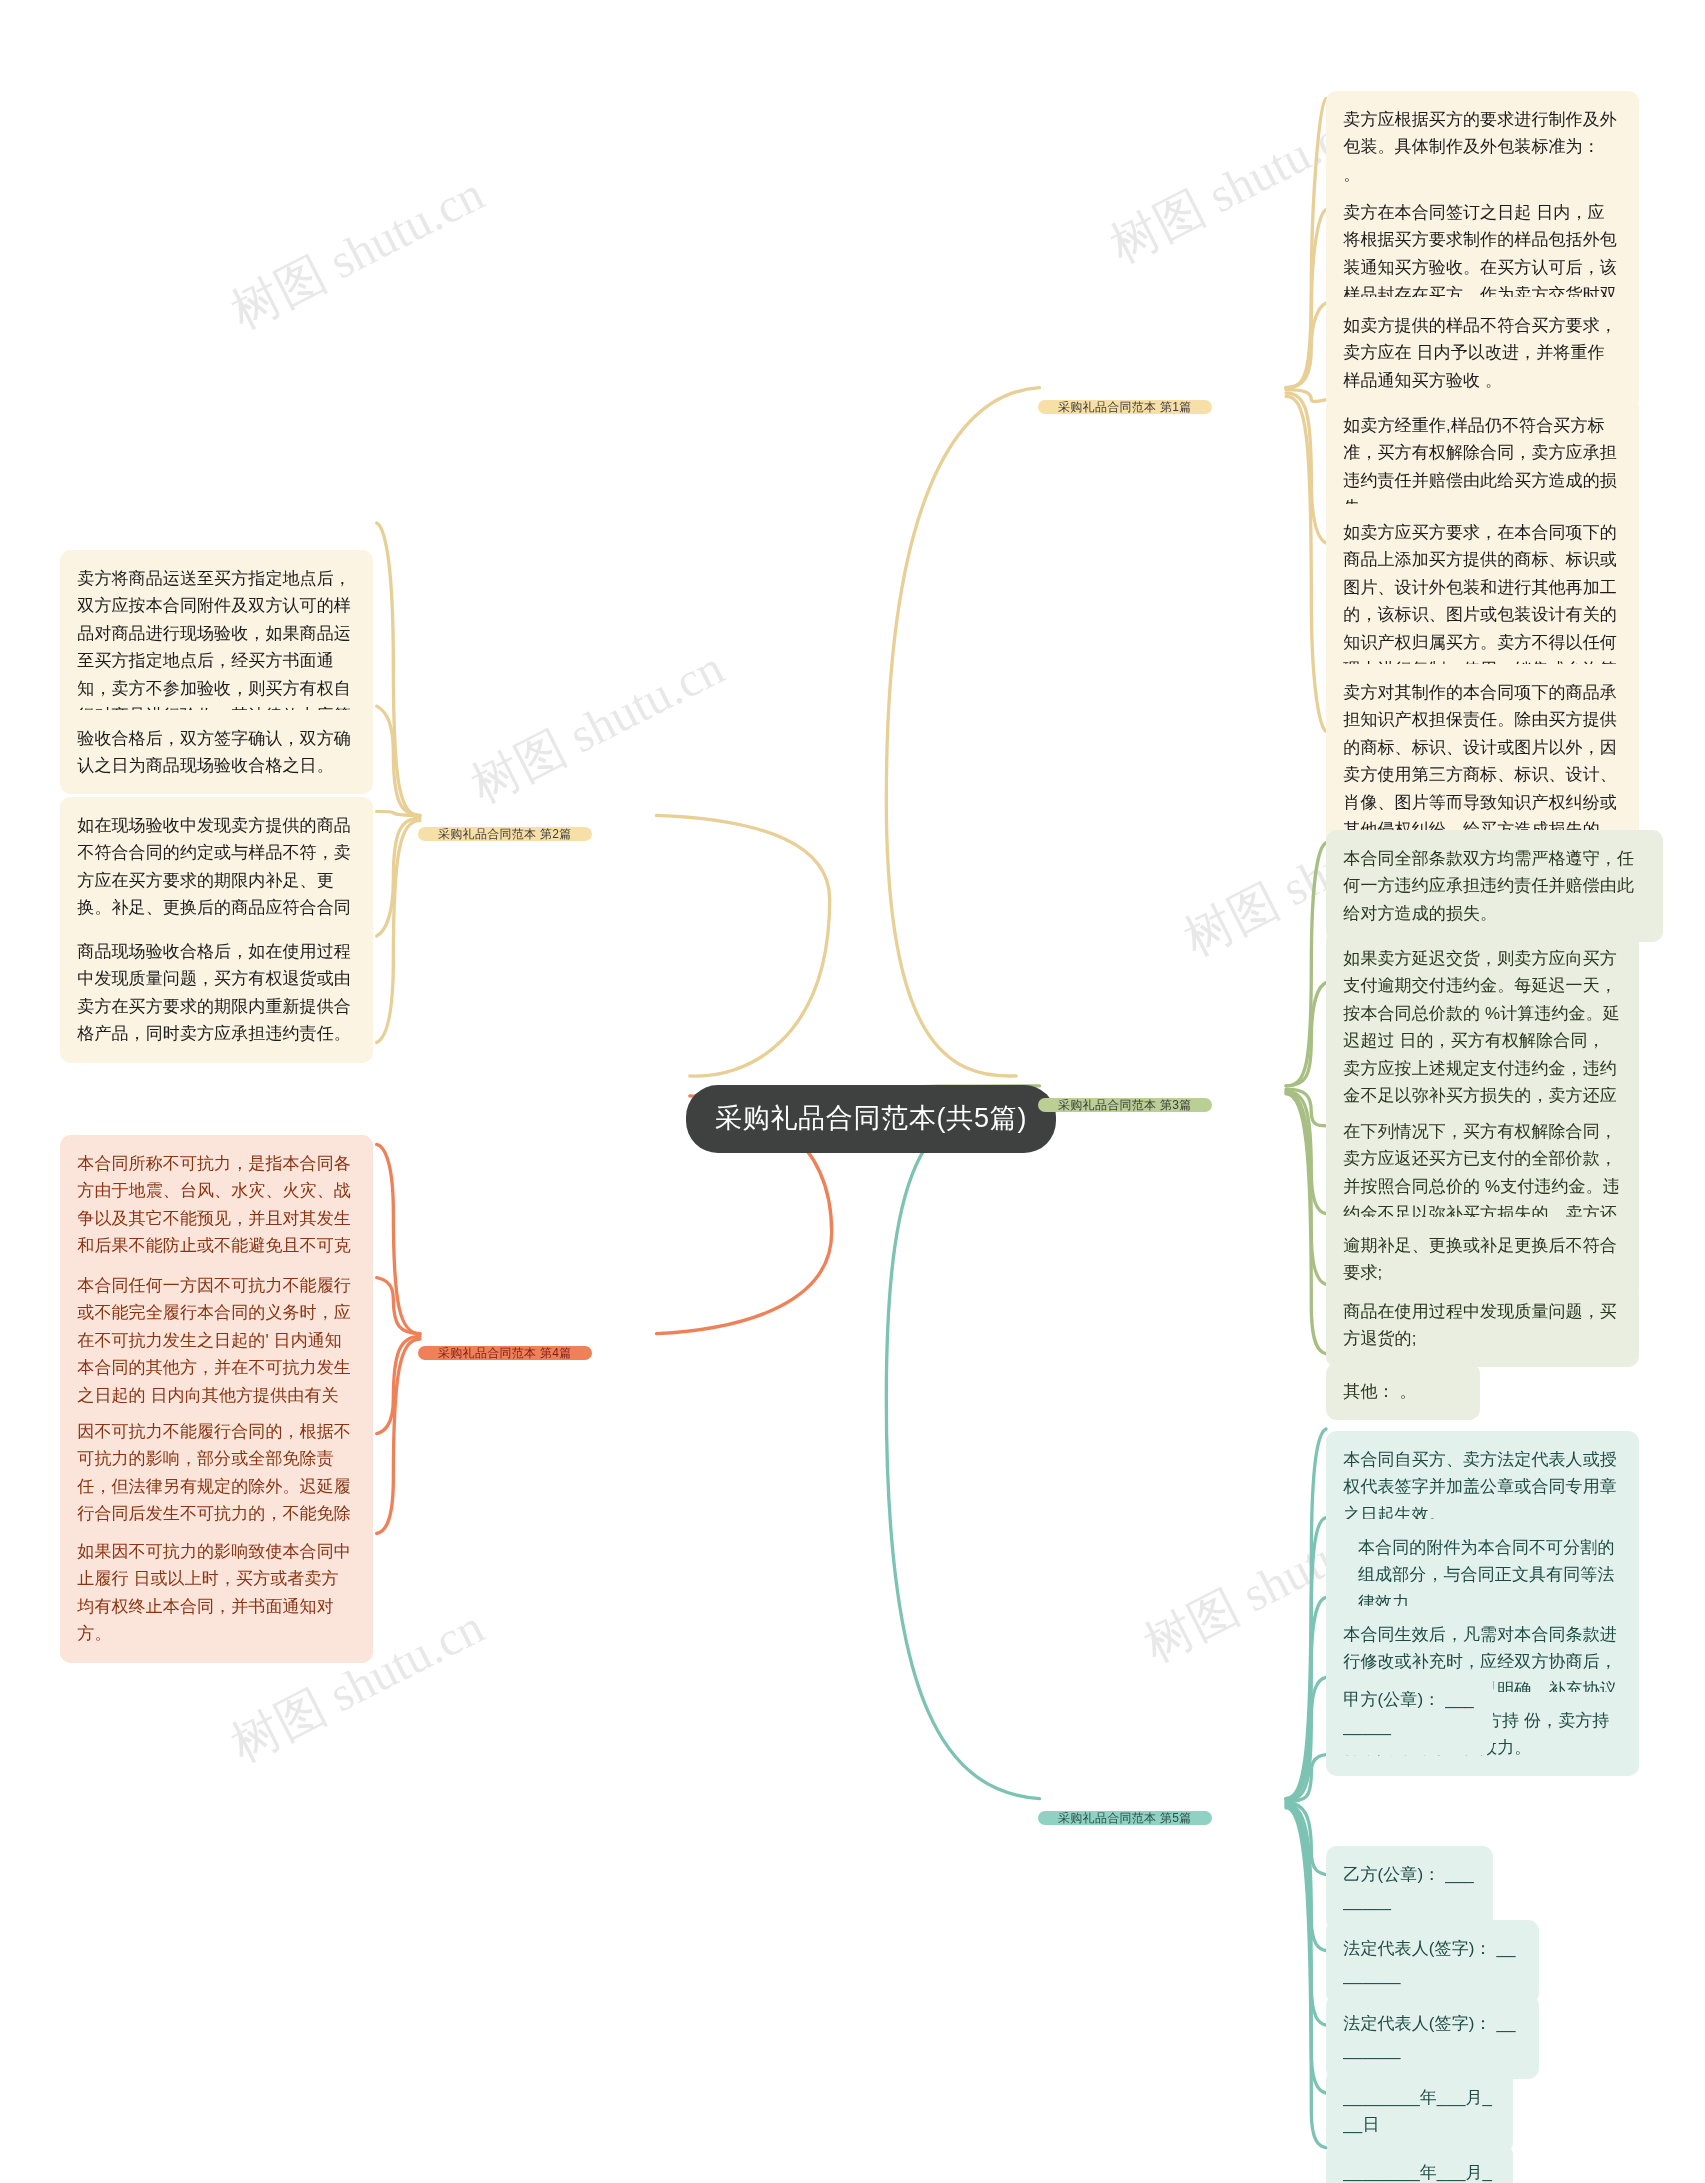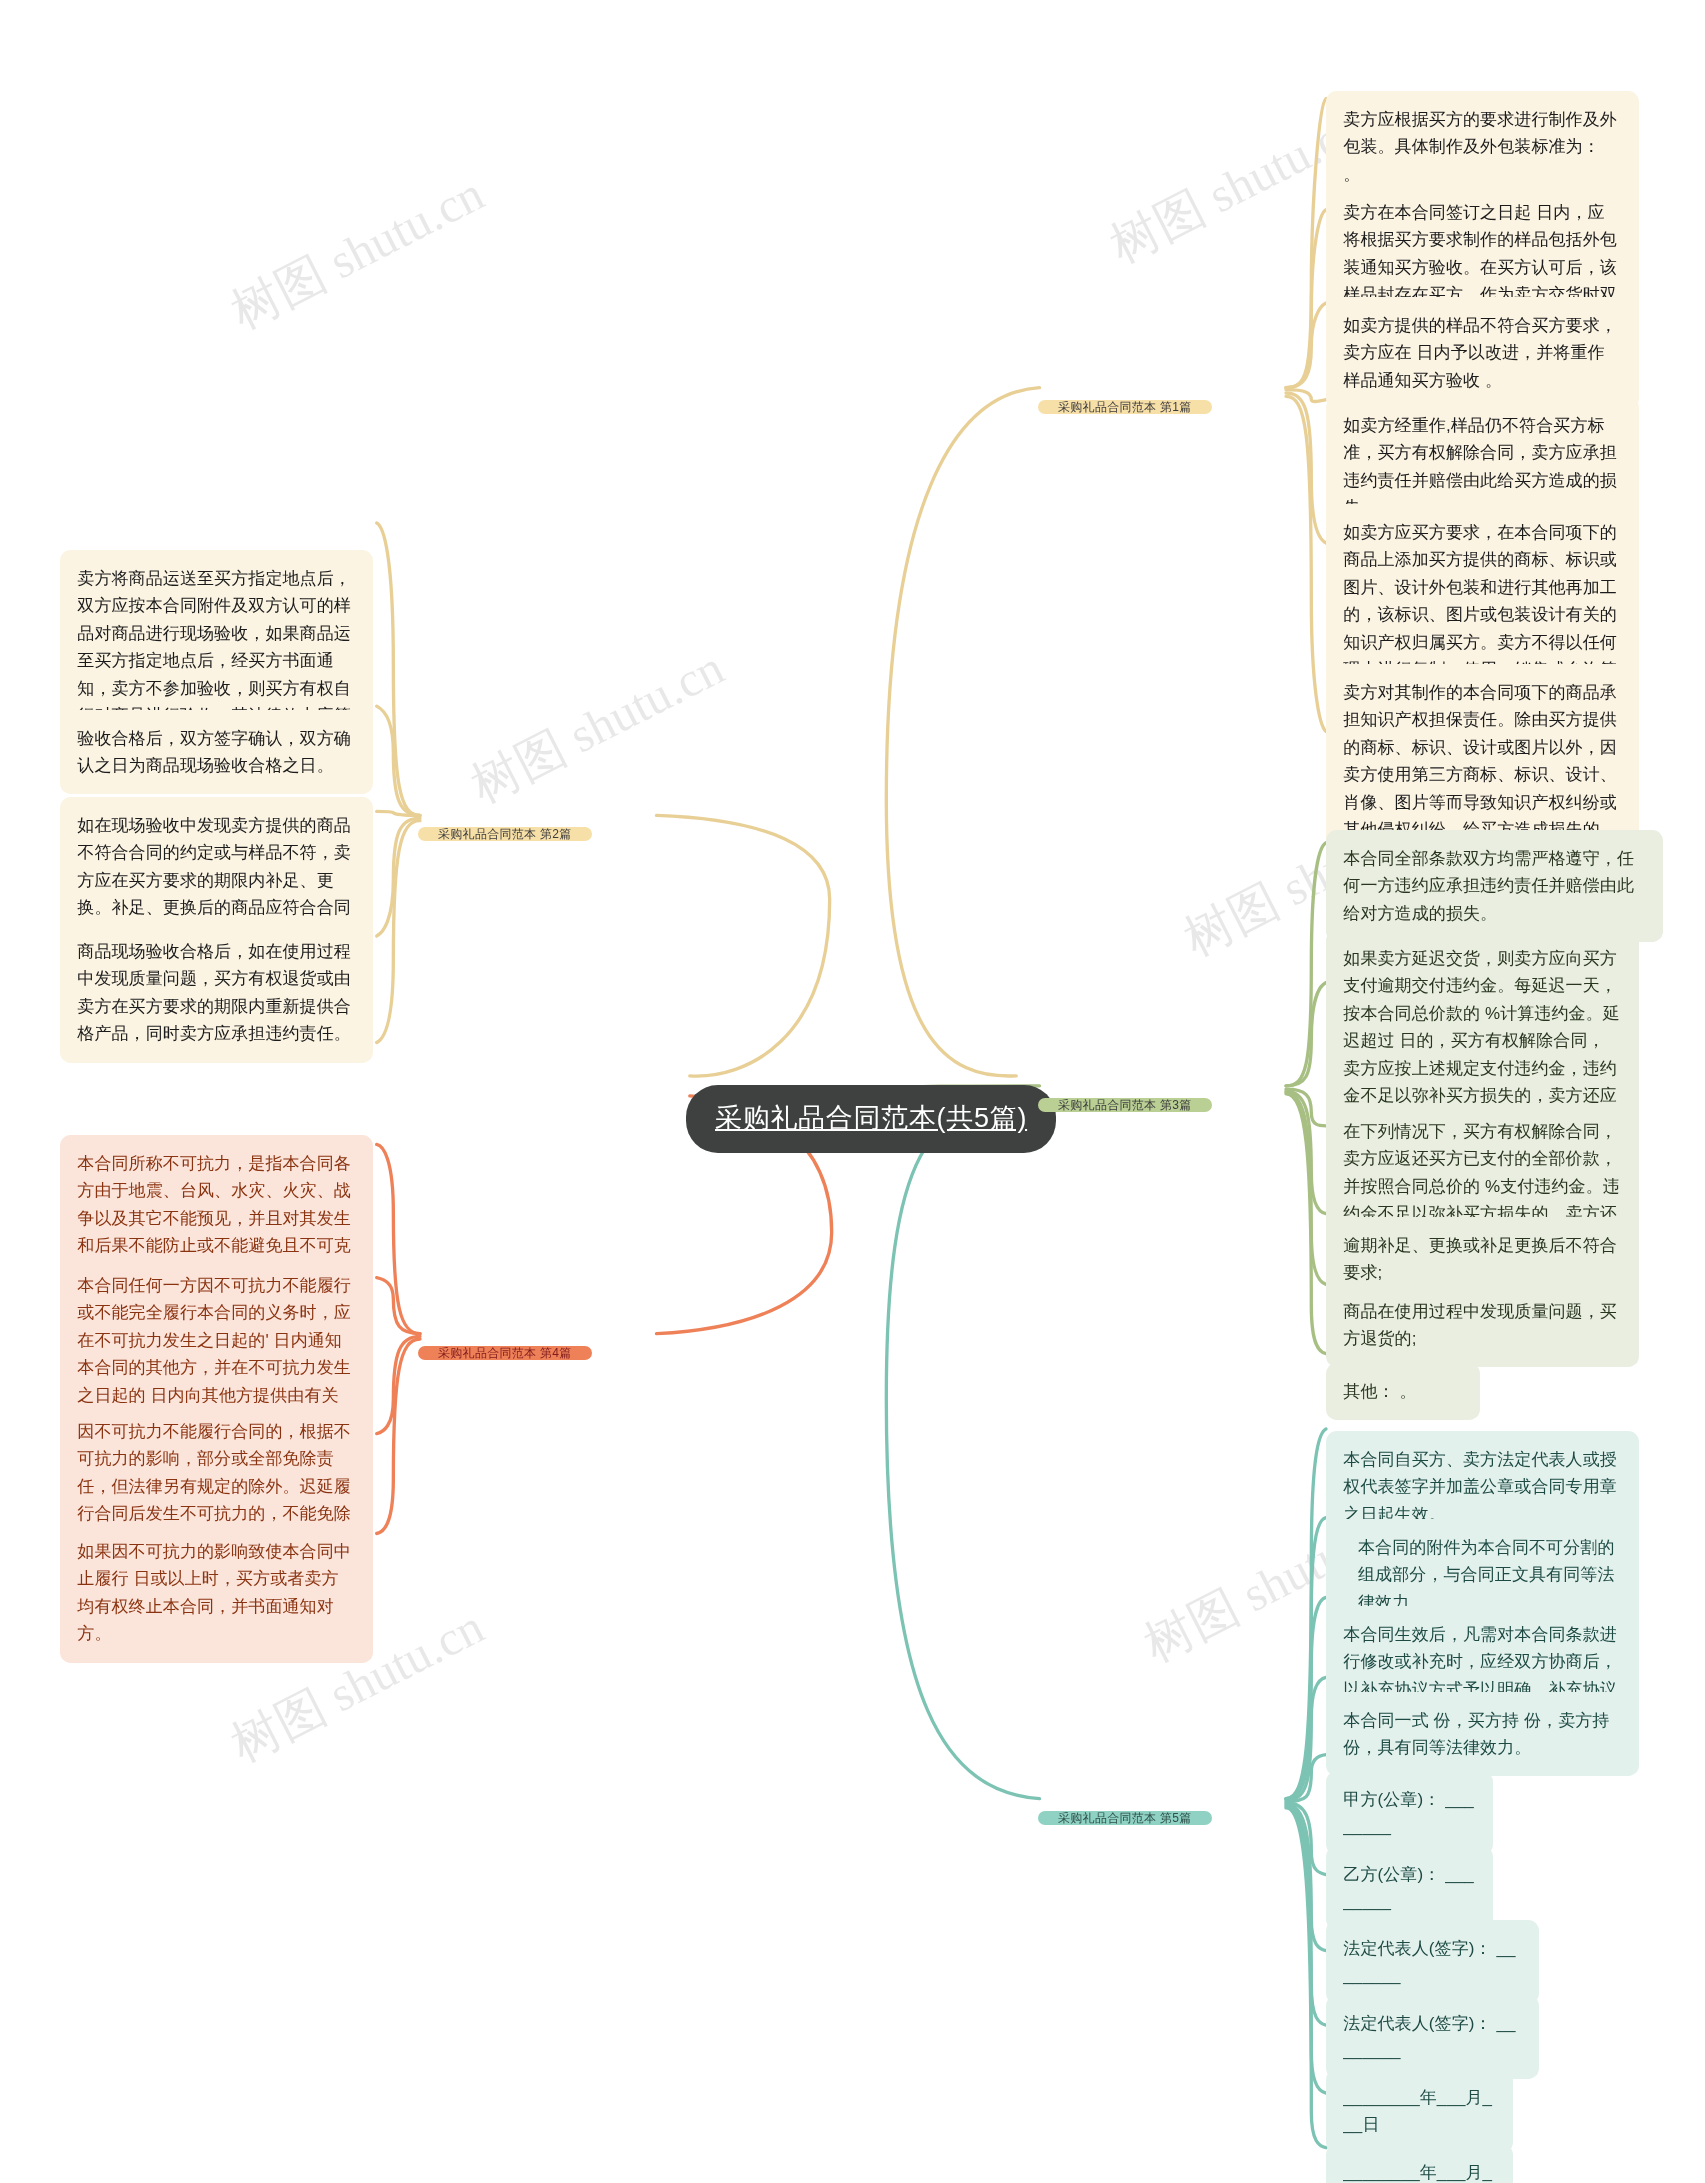--- a/index.html
+++ b/index.html
@@ -41,21 +41,20 @@
   }
   .root {
     background:#3f4040;
     color:#ffffff;
     border-radius:32px;
     padding:17.3px 29px;
     font-size:27px;
     line-height:1.25;
     white-space:nowrap;
     letter-spacing:0.7px;
-    text-decoration:underline;
   }
   .branch {
     border-radius:22.7px;
     padding:0 20px;
     font-size:12px;
     line-height:1.2;
     white-space:nowrap;
     color:#3d3d3d;
     letter-spacing:0.3px;
   }
@@ -162,21 +161,21 @@
 
   <div class="node leaf-r" style="left:60px; top:1103px; width:313px;">本合同所称不可抗力，是指本合同各方由于地震、台风、水灾、火灾、战争以及其它不能预见，并且对其发生和后果不能防止或不能避免且不可克服的客观情况。</div>
   <div class="node leaf-r" style="left:60px; top:1225px; width:313px;">本合同任何一方因不可抗力不能履行或不能完全履行本合同的义务时，应在不可抗力发生之日起的' 日内通知本合同的其他方，并在不可抗力发生之日起的 日内向其他方提供由有关部门出具的不可抗力证明。</div>
   <div class="node leaf-r" style="left:60px; top:1371px; width:313px;"> 因不可抗力不能履行合同的，根据不可抗力的影响，部分或全部免除责任，但法律另有规定的除外。迟延履行合同后发生不可抗力的，不能免除责任。</div>
   <div class="node leaf-r" style="left:60px; top:1491px; width:313px;"> 如果因不可抗力的影响致使本合同中止履行 日或以上时，买方或者卖方均有权终止本合同，并书面通知对方。</div>
 
   <div class="node leaf-t" style="left:1326px; top:1399px; width:313px;">本合同自买方、卖方法定代表人或授权代表签字并加盖公章或合同专用章之日起生效。</div>
   <div class="node leaf-t" style="left:1326px; top:1487px; width:313px;padding-left:32px;">本合同的附件为本合同不可分割的组成部分，与合同正文具有同等法律效力。</div>
   <div class="node leaf-t" style="left:1326px; top:1574px; width:313px;">本合同生效后，凡需对本合同条款进行修改或补充时，应经双方协商后，以补充协议方式予以明确，补充协议经双方签字盖章后生效。</div>
   <div class="node leaf-t" style="left:1326px; top:1660px; width:313px;">本合同一式 份，买方持 份，卖方持 份，具有同等法律效力。</div>
-  <div class="node leaf-t" style="left:1326px; top:1739px; width:167px;">甲方(公章)： ________</div>
+  <div class="node leaf-t" style="left:1326px; top:1639px; width:167px;">甲方(公章)： ________</div>
   <div class="node leaf-t" style="left:1326px; top:1814px; width:167px;">乙方(公章)： ________</div>
   <div class="node leaf-t" style="left:1326px; top:1888px; width:213px;">法定代表人(签字)： ________</div>
   <div class="node leaf-t" style="left:1326px; top:1963px; width:213px;">法定代表人(签字)： ________</div>
   <div class="node leaf-t" style="left:1326px; top:2037px; width:187px;">________年___月___日</div>
   <div class="node leaf-t" style="left:1326px; top:2112px; width:187px;">________年___月___日</div>
 
 </div>
 
 
 </body></html>

